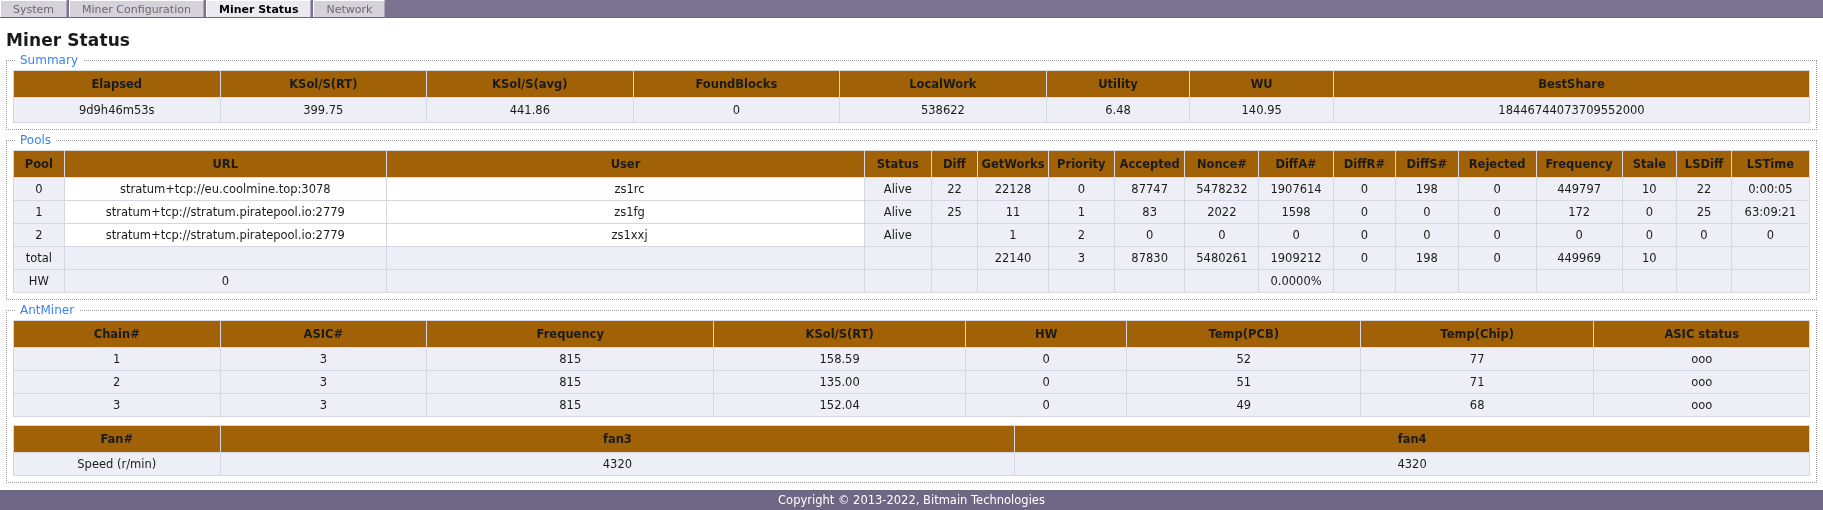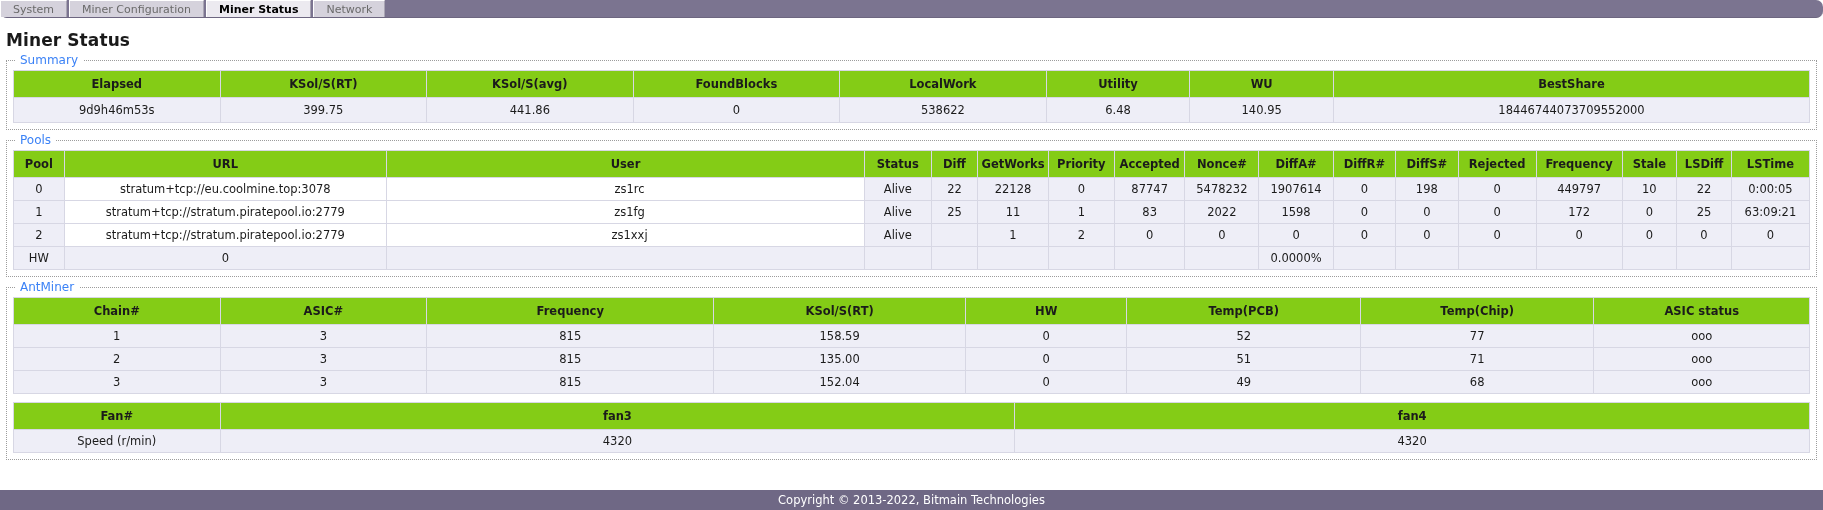--- a/index.html
+++ b/index.html
@@ -13,21 +13,20 @@
   body { position: relative; }
 
   
   .tabbar {
     height: 18px;
     background: #7b7490;
     display: flex;
     align-items: flex-end;
     padding: 0;
     border-bottom: 1px solid #6d6680;
-    border-radius: 7px;
   }
   .tab {
     height: 17px;
     line-height: 17px;
     padding: 0 12px;
     font-size: 11px;
     color: #6a6a6a;
     background: #d5d2dc;
     border-left: 1px solid #ffffff;
     border-top: 1px solid #ffffff;
@@ -73,21 +72,21 @@
 
   
   table.grid {
     width: 100%;
     border-collapse: collapse;
     font-size: 11.5px;
     color: #1b1b1b;
     table-layout: fixed;
   }
   table.grid th {
-    background: #84cc16;
+    background: #a16207;
     font-weight: bold;
     font-size: 11.5px;
     padding: 6px 2px;
     text-align: center;
     border: 1px solid #d7d7e4;
     white-space: nowrap;
     overflow: hidden;
   }
   table.grid td {
     background: #eeeef7;
@@ -284,20 +283,39 @@
           <td>0</td>
           <td>0</td>
           <td>0</td>
           <td>0</td>
           <td>0</td>
           <td>0</td>
           <td>0</td>
           <td>0</td>
         </tr>
         <tr>
+          <td>total</td>
+          <td></td>
+          <td></td>
+          <td></td>
+          <td></td>
+          <td>22140</td>
+          <td>3</td>
+          <td>87830</td>
+          <td>5480261</td>
+          <td>1909212</td>
+          <td>0</td>
+          <td>198</td>
+          <td>0</td>
+          <td>449969</td>
+          <td>10</td>
+          <td></td>
+          <td></td>
+        </tr>
+        <tr>
           <td>HW</td>
           <td>0</td>
           <td></td>
           <td></td>
           <td></td>
           <td></td>
           <td></td>
           <td></td>
           <td></td>
           <td>0.0000%</td>

